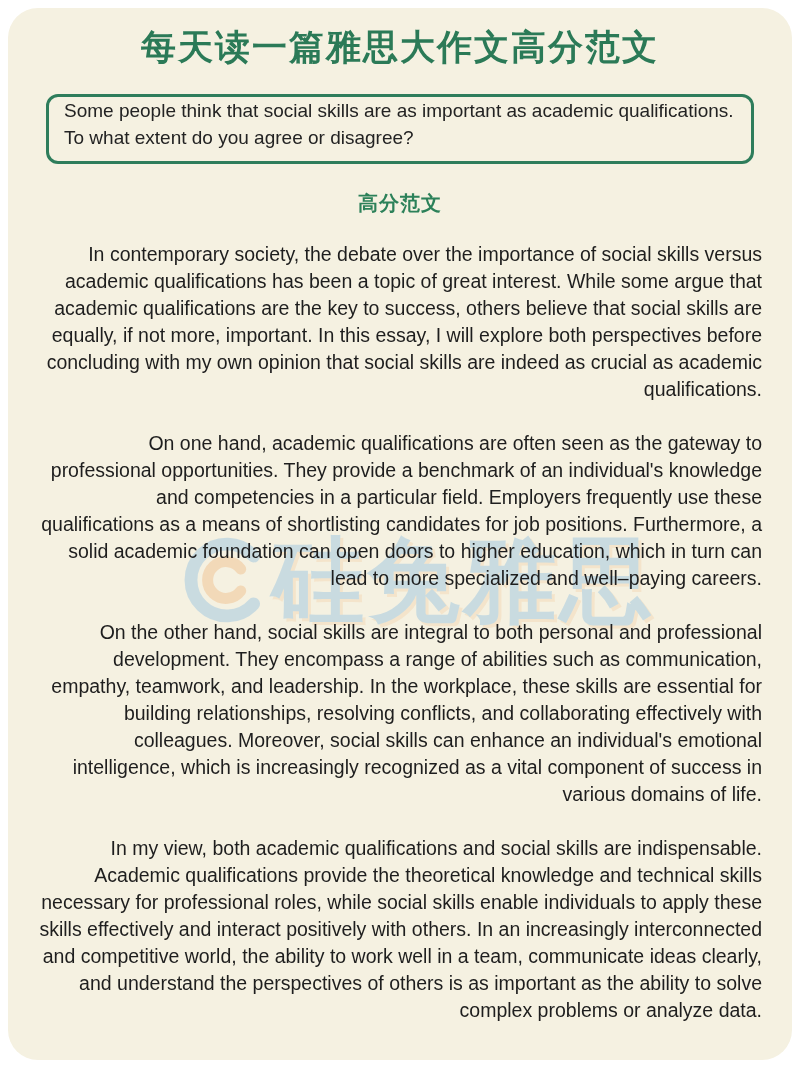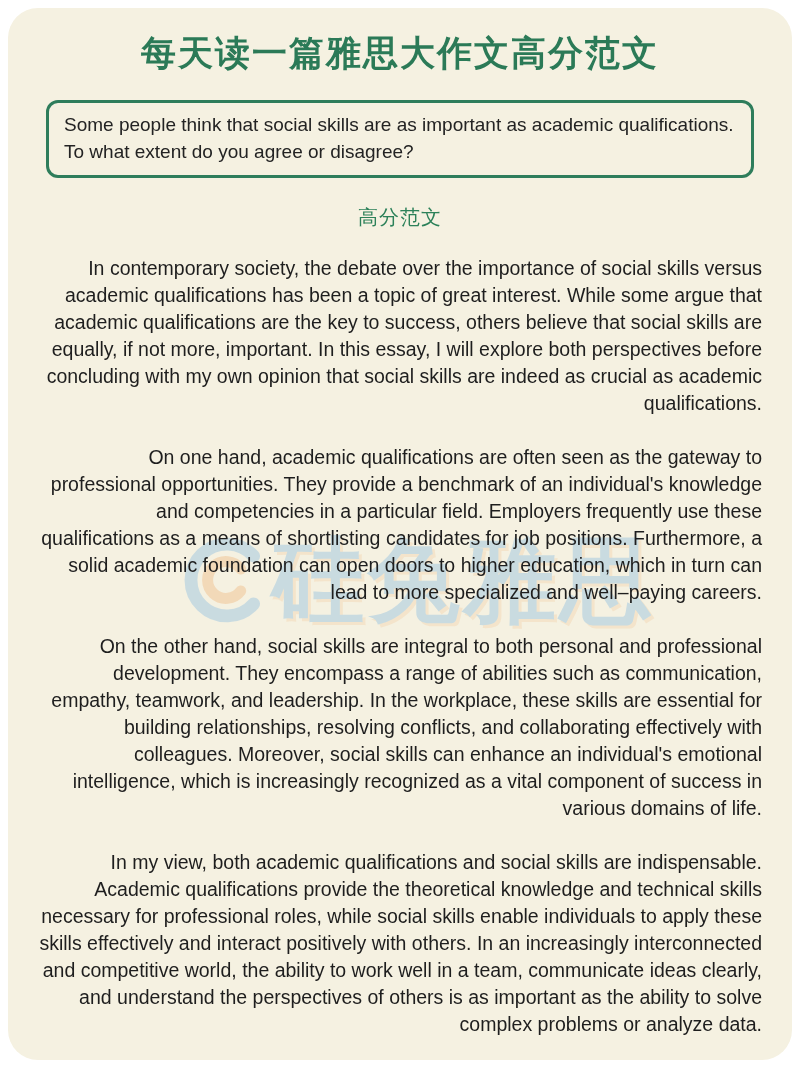--- a/index.html
+++ b/index.html
@@ -47,47 +47,47 @@
     white-space: nowrap;
   }
   .content {
     position: relative;
     z-index: 1;
     height: 100%;
     box-sizing: border-box;
   }
   .page-title {
     margin: 0;
-    padding-top: 22px;
+    padding-top: 16px;
     text-align: center;
     font-size: 35px;
     font-weight: 800;
     letter-spacing: 2px;
     color: #2B7A57;
     line-height: 1.3;
   }
   .prompt-box {
     margin: 24px 38px 0 38px;
     border: 3px solid #2E7D5B;
     border-radius: 12px;
-    padding: 8px 15px 10px 15px;
+    padding: 0 15px 10px 15px;
     box-sizing: border-box;
     min-height: 66px;
   }
   .prompt-text {
     margin: 0;
     font-size: 19px;
     line-height: 27px;
     color: #232323;
   }
   .section-label {
     margin: 26px 0 0 0;
     text-align: center;
     font-size: 20px;
-    font-weight: 400;
+    font-weight: 700;
     letter-spacing: 1px;
     color: #2C8159;
   }
   .essay-body {
     margin: 24px 30px 0 30px;
   }
   .essay-body p {
     margin: 0 0 27px 0;
     font-size: 19.5px;
     line-height: 27px;

